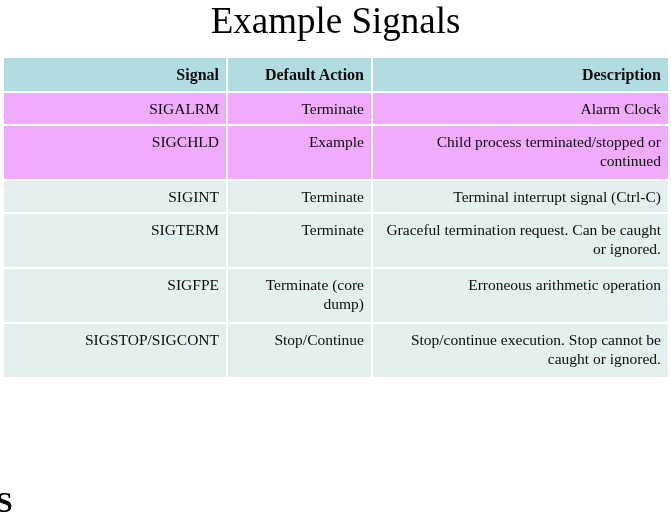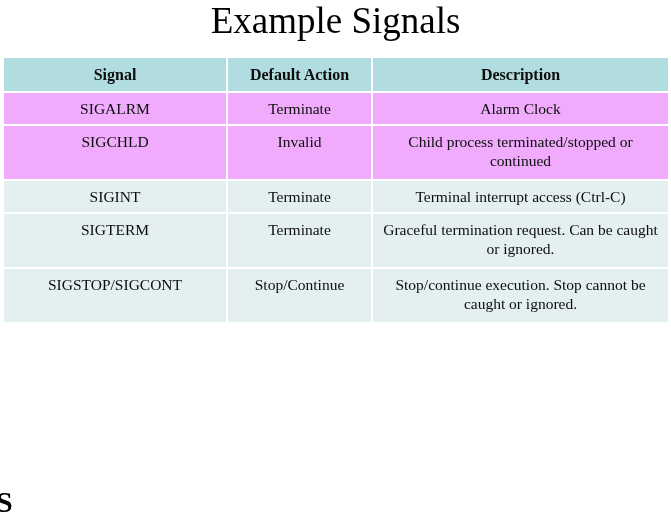--- a/index.html
+++ b/index.html
@@ -53,21 +53,21 @@
     font-size: 15.5px;
     color: #0d0d0d;
   }
 
   table.signal-table col.c1 { width: 223px; }
   table.signal-table col.c2 { width: 145px; }
   table.signal-table col.c3 { width: 296px; }
 
   table.signal-table th,
   table.signal-table td {
-    text-align: center;
+    text-align: right;
     vertical-align: top;
     padding: 6px 7px 6px 7px;
     border-right: 2px solid #ffffff;
     border-bottom: 2px solid #ffffff;
     line-height: 19px;
   }
   table.signal-table th:last-child,
   table.signal-table td:last-child {
     border-right: none;
   }
@@ -125,32 +125,37 @@
         </tr>
       </thead>
       <tbody>
         <tr class="even h1">
           <td>SIGALRM</td>
           <td>Terminate</td>
           <td>Alarm Clock</td>
         </tr>
         <tr class="even h2">
           <td>SIGCHLD</td>
-          <td>Invalid</td>
+          <td>Example</td>
           <td>Child process terminated/stopped or continued</td>
         </tr>
         <tr class="odd h1">
           <td>SIGINT</td>
           <td>Terminate</td>
-          <td>Terminal interrupt access (Ctrl-C)</td>
+          <td>Terminal interrupt signal (Ctrl-C)</td>
         </tr>
         <tr class="odd h2">
           <td>SIGTERM</td>
           <td>Terminate</td>
           <td>Graceful termination request. Can be caught or ignored.</td>
+        </tr>
+        <tr class="odd h2">
+          <td>SIGFPE</td>
+          <td>Terminate (core dump)</td>
+          <td>Erroneous arithmetic operation</td>
         </tr>
         <tr class="odd h2">
           <td>SIGSTOP/SIGCONT</td>
           <td>Stop/Continue</td>
           <td>Stop/continue execution. Stop cannot be caught or ignored.</td>
         </tr>
       </tbody>
     </table>
   </div>
 

